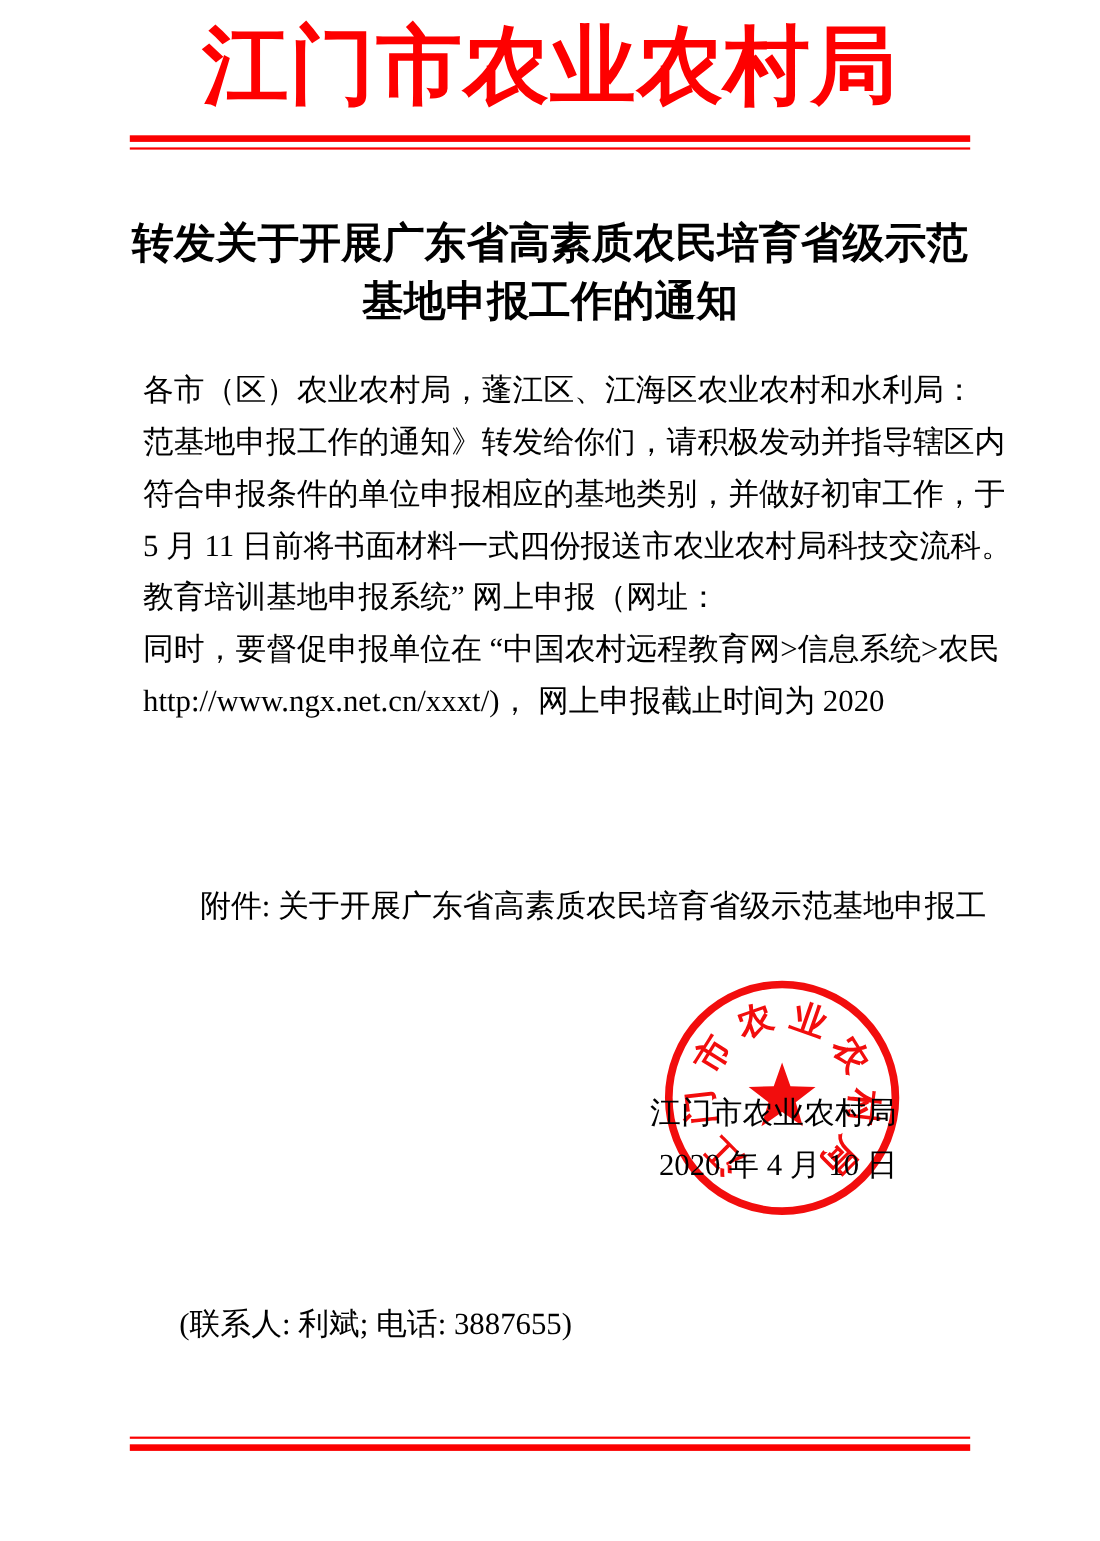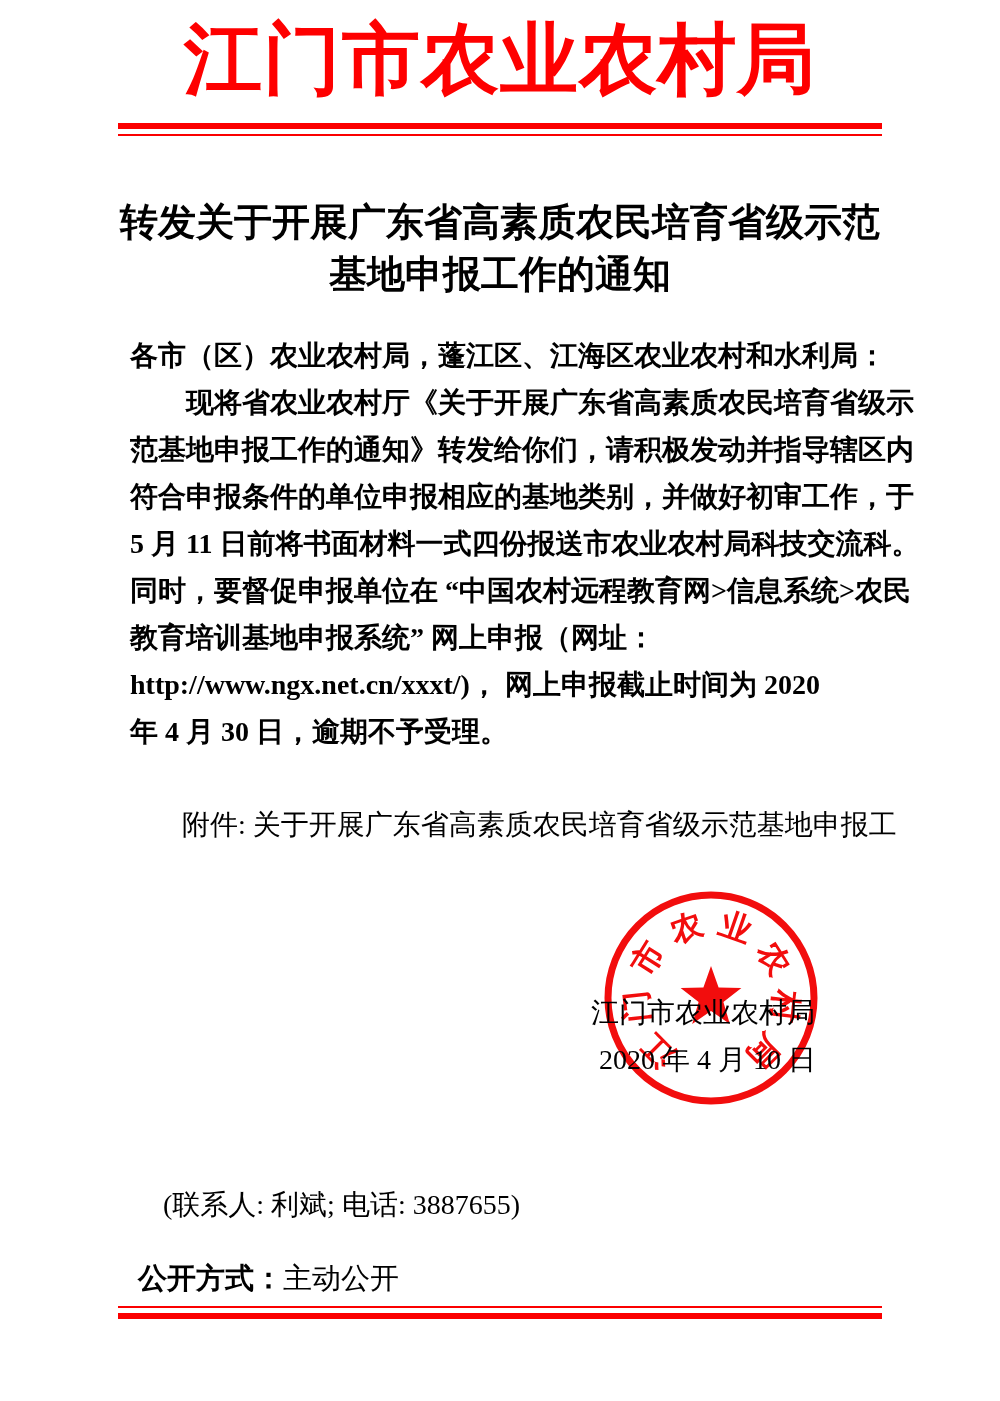--- a/index.html
+++ b/index.html
@@ -42,21 +42,21 @@
     white-space: nowrap;
   }
 
   
   .body-text {
     position: absolute;
     top: 332px; left: 130px; width: 748px;
     font-size: 28px;
     line-height: 47px;
   }
-  .body-text .line { white-space: nowrap; font-weight: bold; }
+  .body-text .line { white-space: nowrap; }
   .body-text .line.indent { text-indent: 2em; }
 
   
   .attachment {
     position: absolute;
     top: 801px; left: 182px;
     font-size: 28px;
     line-height: 47px;
   }
   .attachment .line { white-space: nowrap; text-align: right; }
@@ -120,28 +120,26 @@
   <div class="rule rule-top-thick"></div>
   <div class="rule rule-top-thin"></div>
 
   <div class="doc-title">
     <div>转发关于开展广东省高素质农民培育省级示范</div>
     <div>基地申报工作的通知</div>
   </div>
 
   <div class="body-text">
     <div class="line">各市（区）农业农村局，蓬江区、江海区农业农村和水利局：</div>
-    <div class="line indent">现将省农业农村厅《关于开展广东省高素质农民培育省级示</div>
     <div class="line">范基地申报工作的通知》转发给你们，请积极发动并指导辖区内</div>
     <div class="line">符合申报条件的单位申报相应的基地类别，并做好初审工作，于</div>
     <div class="line">5 月 11 日前将书面材料一式四份报送市农业农村局科技交流科。</div>
+    <div class="line">教育培训基地申报系统” 网上申报（网址：</div>
     <div class="line">同时，要督促申报单位在 “中国农村远程教育网&gt;信息系统&gt;农民</div>
-    <div class="line">教育培训基地申报系统” 网上申报（网址：</div>
     <div class="line">http://www.ngx.net.cn/xxxt/)， 网上申报截止时间为 2020</div>
-    <div class="line">年 4 月 30 日，逾期不予受理。</div>
   </div>
 
   <div class="attachment">
     <div class="line">附件: 关于开展广东省高素质农民培育省级示范基地申报工</div>
   </div>
 
   <div class="signature">
     <div class="sig-org">江门市农业农村局</div>
     <div class="sig-date">2020 年 4 月 10 日</div>
   </div>
@@ -158,20 +156,17 @@
           <text x="110" y="46" text-anchor="middle" transform="rotate(19.285714285714278 110 110)">业</text>
           <text x="110" y="46" text-anchor="middle" transform="rotate(57.85714285714283 110 110)">农</text>
           <text x="110" y="46" text-anchor="middle" transform="rotate(96.42857142857142 110 110)">村</text>
           <text x="110" y="46" text-anchor="middle" transform="rotate(135 110 110)">局</text>
         </g>
     </svg>
   </div>
 
   <div class="contact">(联系人: 利斌; 电话: 3887655)</div>
 
-  <div class="disclosure">
-    <span class="label">公开方式：</span><span class="value">主动公开</span>
-  </div>
 
   <div class="rule rule-bottom-thin"></div>
   <div class="rule rule-bottom-thick"></div>
 
 </div>
 
 </body></html>

